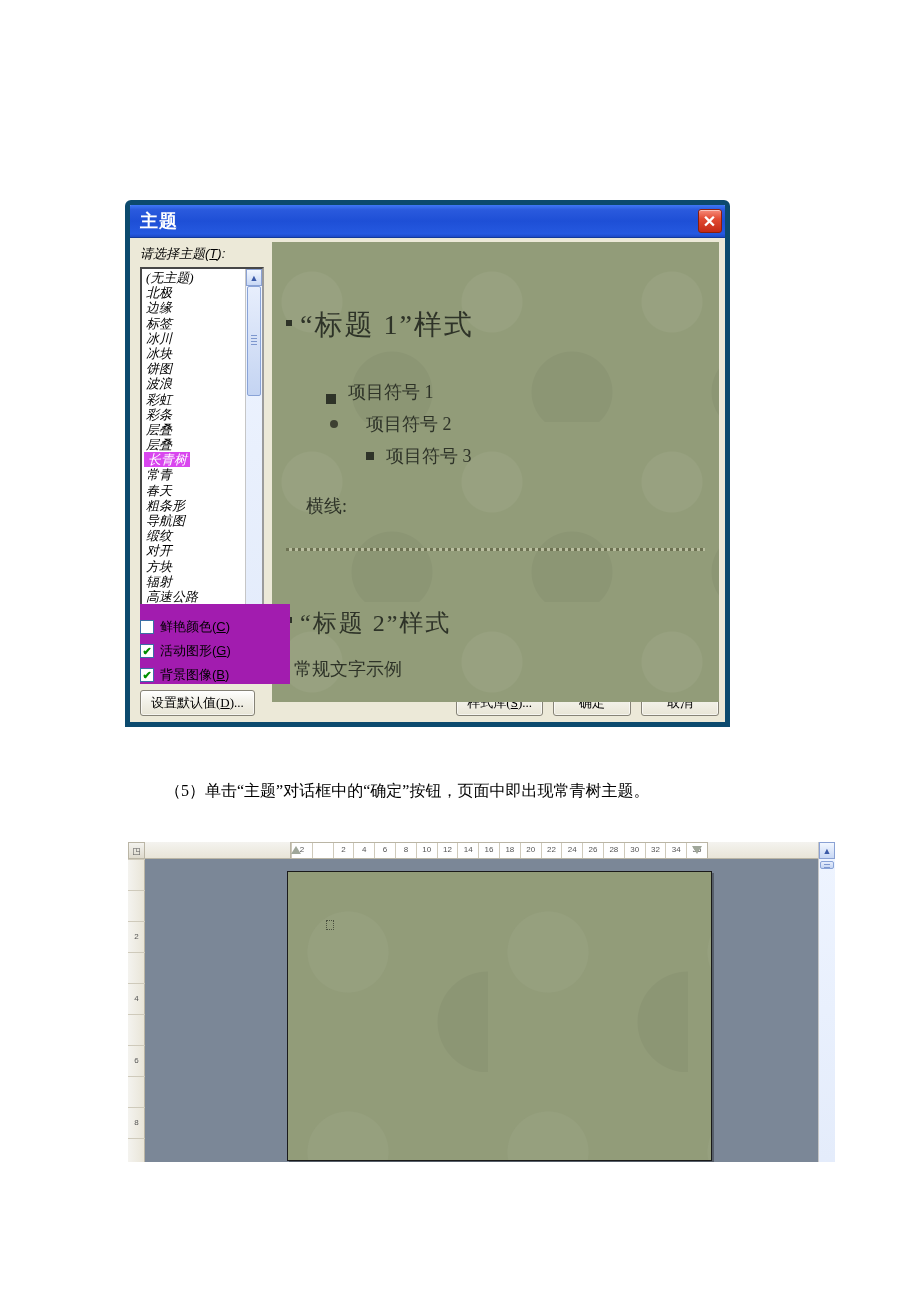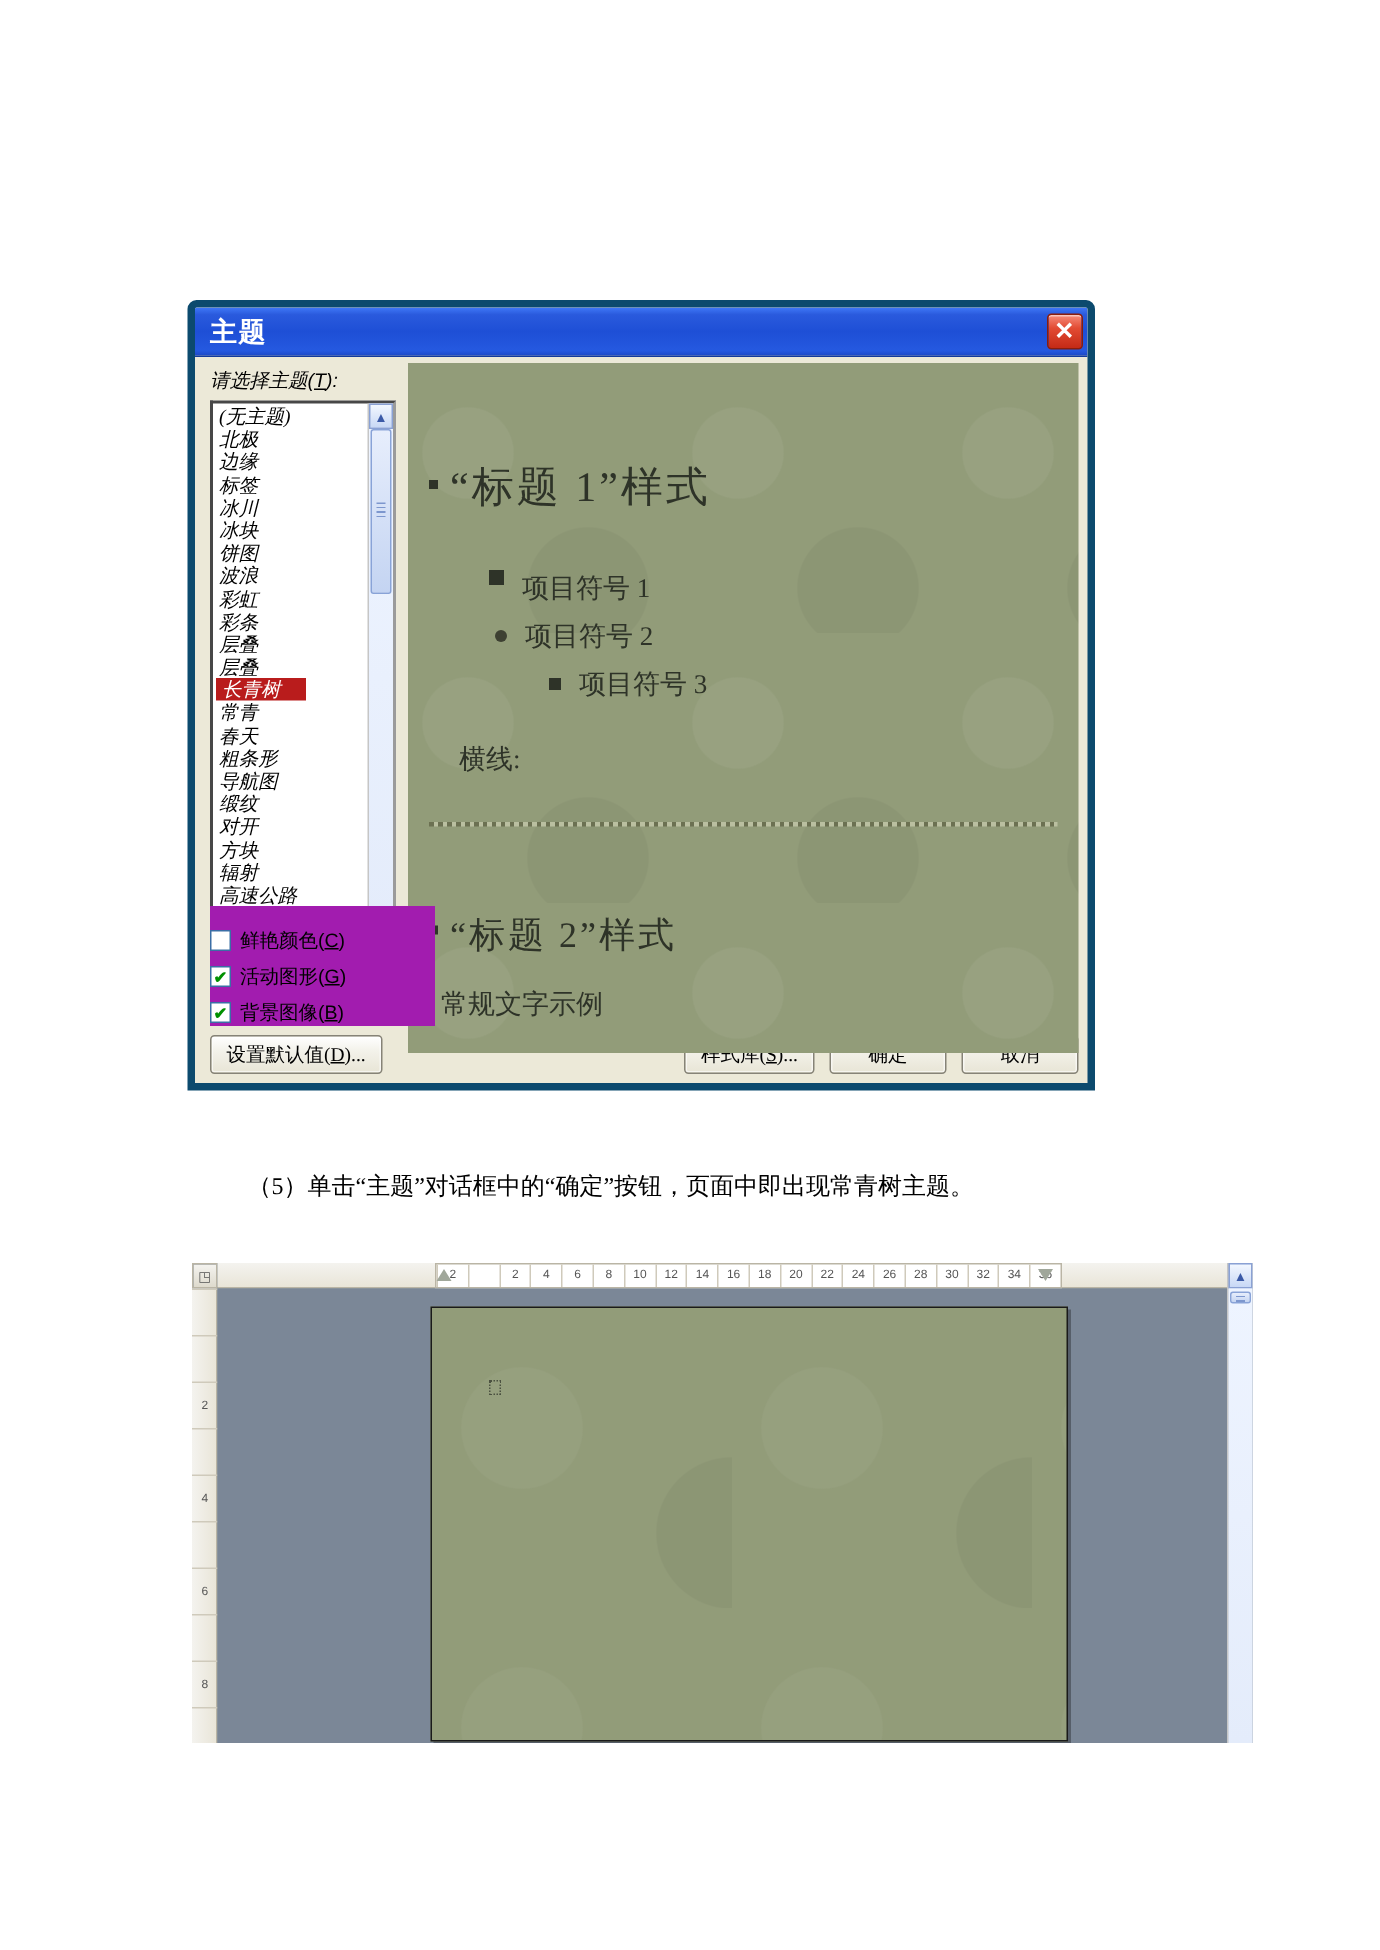--- a/index.html
+++ b/index.html
@@ -78,23 +78,23 @@
   }
   .list-item {
     height: 15.2px;
     line-height: 15px;
     padding-left: 4px;
     white-space: nowrap;
     font-size: 13px;
     color: #000;
   }
   .list-item.selected {
-    background: #b91c1c;
+    background: #d946ef;
     color: #fff;
-    width: 60px;
+    width: 46px;
     margin-left: 2px;
   }
   .scrollbar-v {
     width: 17px;
     background: linear-gradient(#eaf1fe,#d9e5fb);
     border-left: 1px solid #c6c6c6;
     display: flex;
     flex-direction: column;
   }
   .sb-btn {
@@ -163,23 +163,23 @@
   .hdr-bullet {
     width: 6px; height: 6px; background:#2e3328;
     margin: 14px 8px 0 0;
   }
   .hdr1 {
     font-size: 28px;
     color: #2e3328;
     letter-spacing: 2px;
   }
   .pv-bullets { margin-left: 8px; }
-  .pv-b1 { display:flex; align-items:flex-start; font-size:18px; color:#2e3328;padding-left:32px; }
+  .pv-b1 { display:flex; align-items:flex-end; font-size:18px; color:#2e3328;padding-left:32px; }
   .pv-b1 .sq { width:10px;height:10px;background:#2e3328;margin-right:12px; }
-  .pv-b2 { display:flex; align-items:center; font-size:18px; color:#2e3328; margin-left:36px; margin-top:8px;}
+  .pv-b2 { display:flex; align-items:center; font-size:18px; color:#2e3328; margin-left:36px; margin-top:8px;gap:16px;}
   .pv-b2 .dot { width:8px;height:8px;border-radius:50%;background:#3d4032;margin-right:12px; }
   .pv-b3 { display:flex; align-items:center; font-size:18px; color:#2e3328; margin-left:72px; margin-top:8px;}
   .pv-b3 .sqs { width:8px;height:8px;background:#2e3328;margin-right:12px; }
   .pv-break { height: 26px; }
   .pv-rule-label { font-size:18px; color:#2e3328; margin-left:20px; }
   .pv-rule {
     margin-top: 30px;
     height: 3px;
     background: repeating-linear-gradient(90deg,#6c7152 0 3px,#babfa0 3px 6px);
   }

